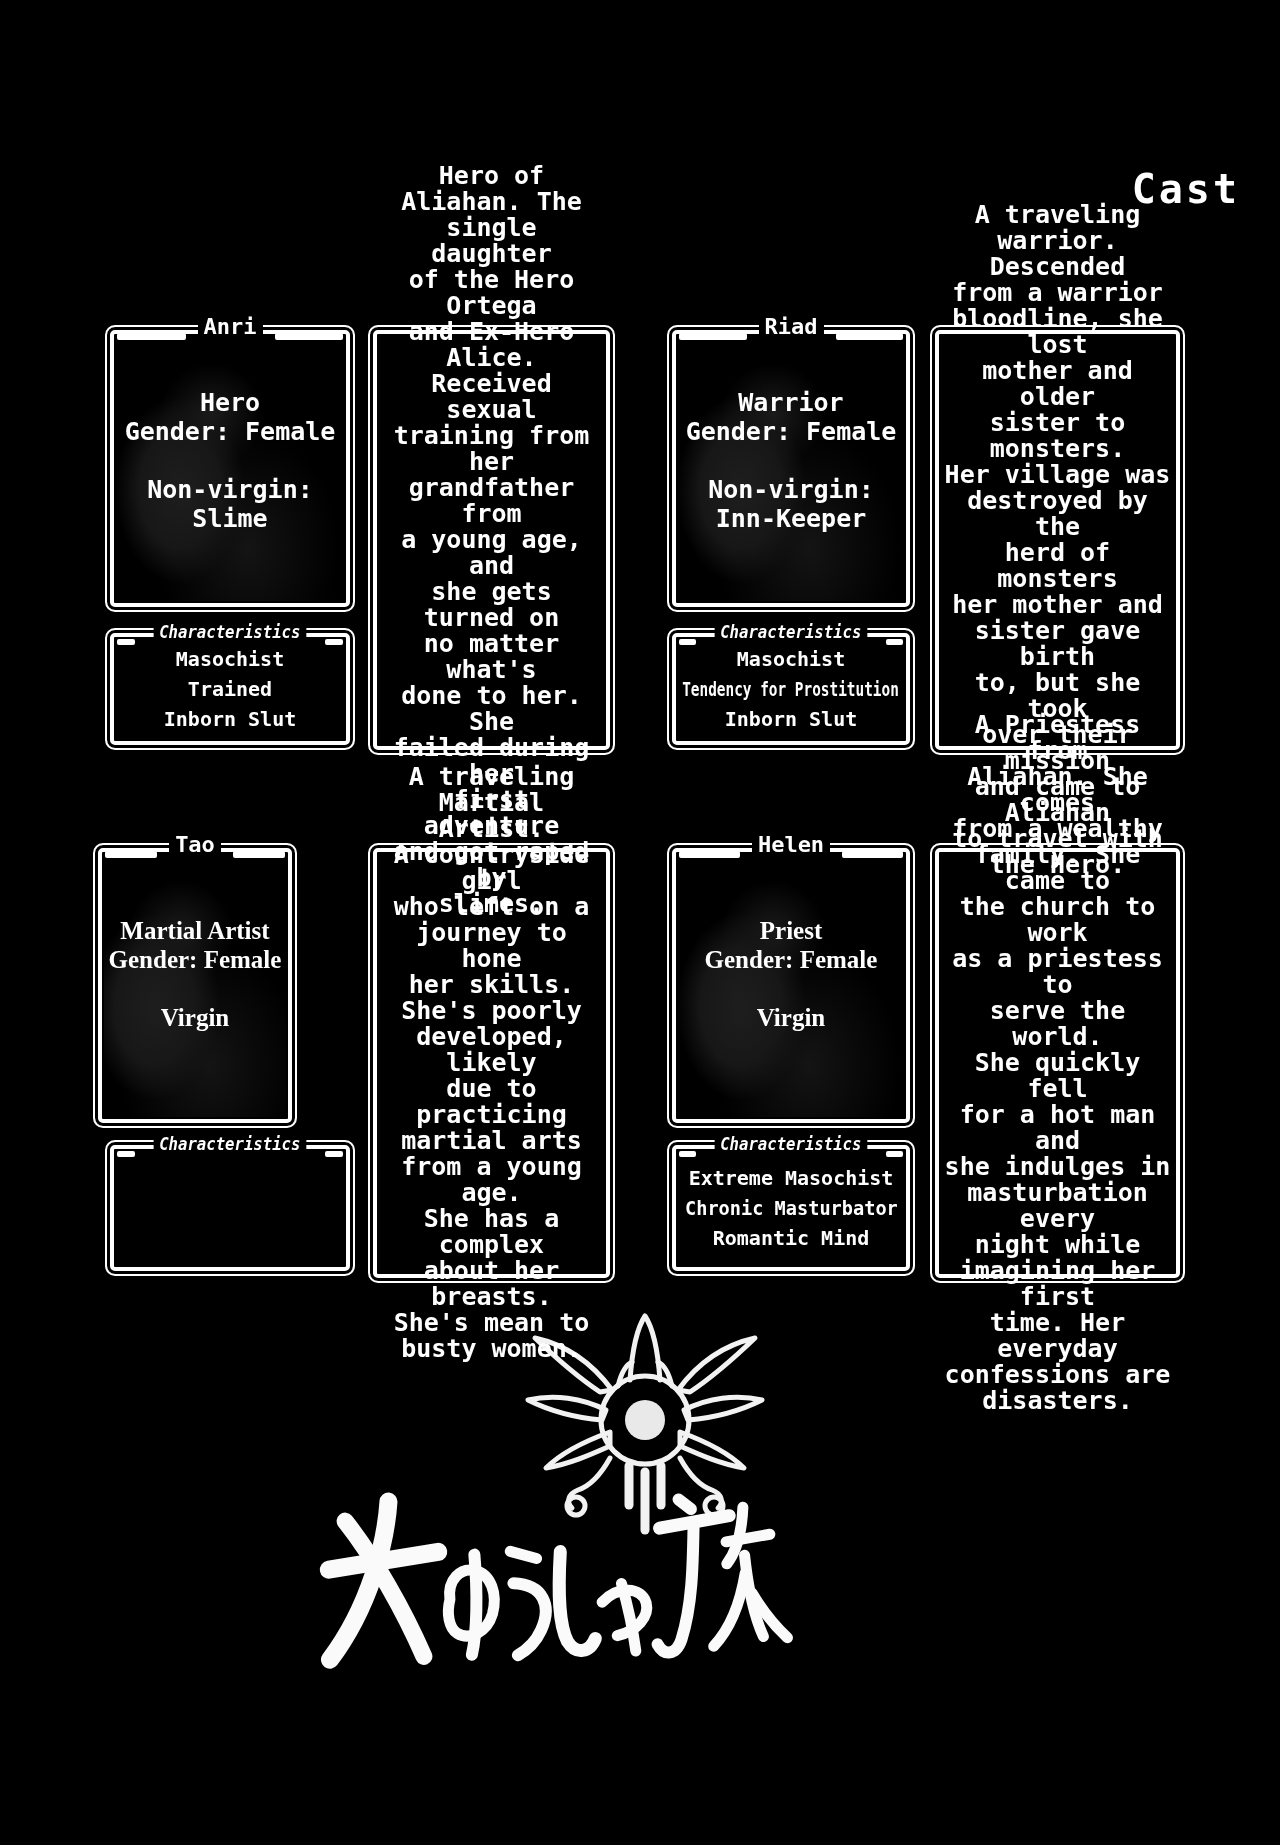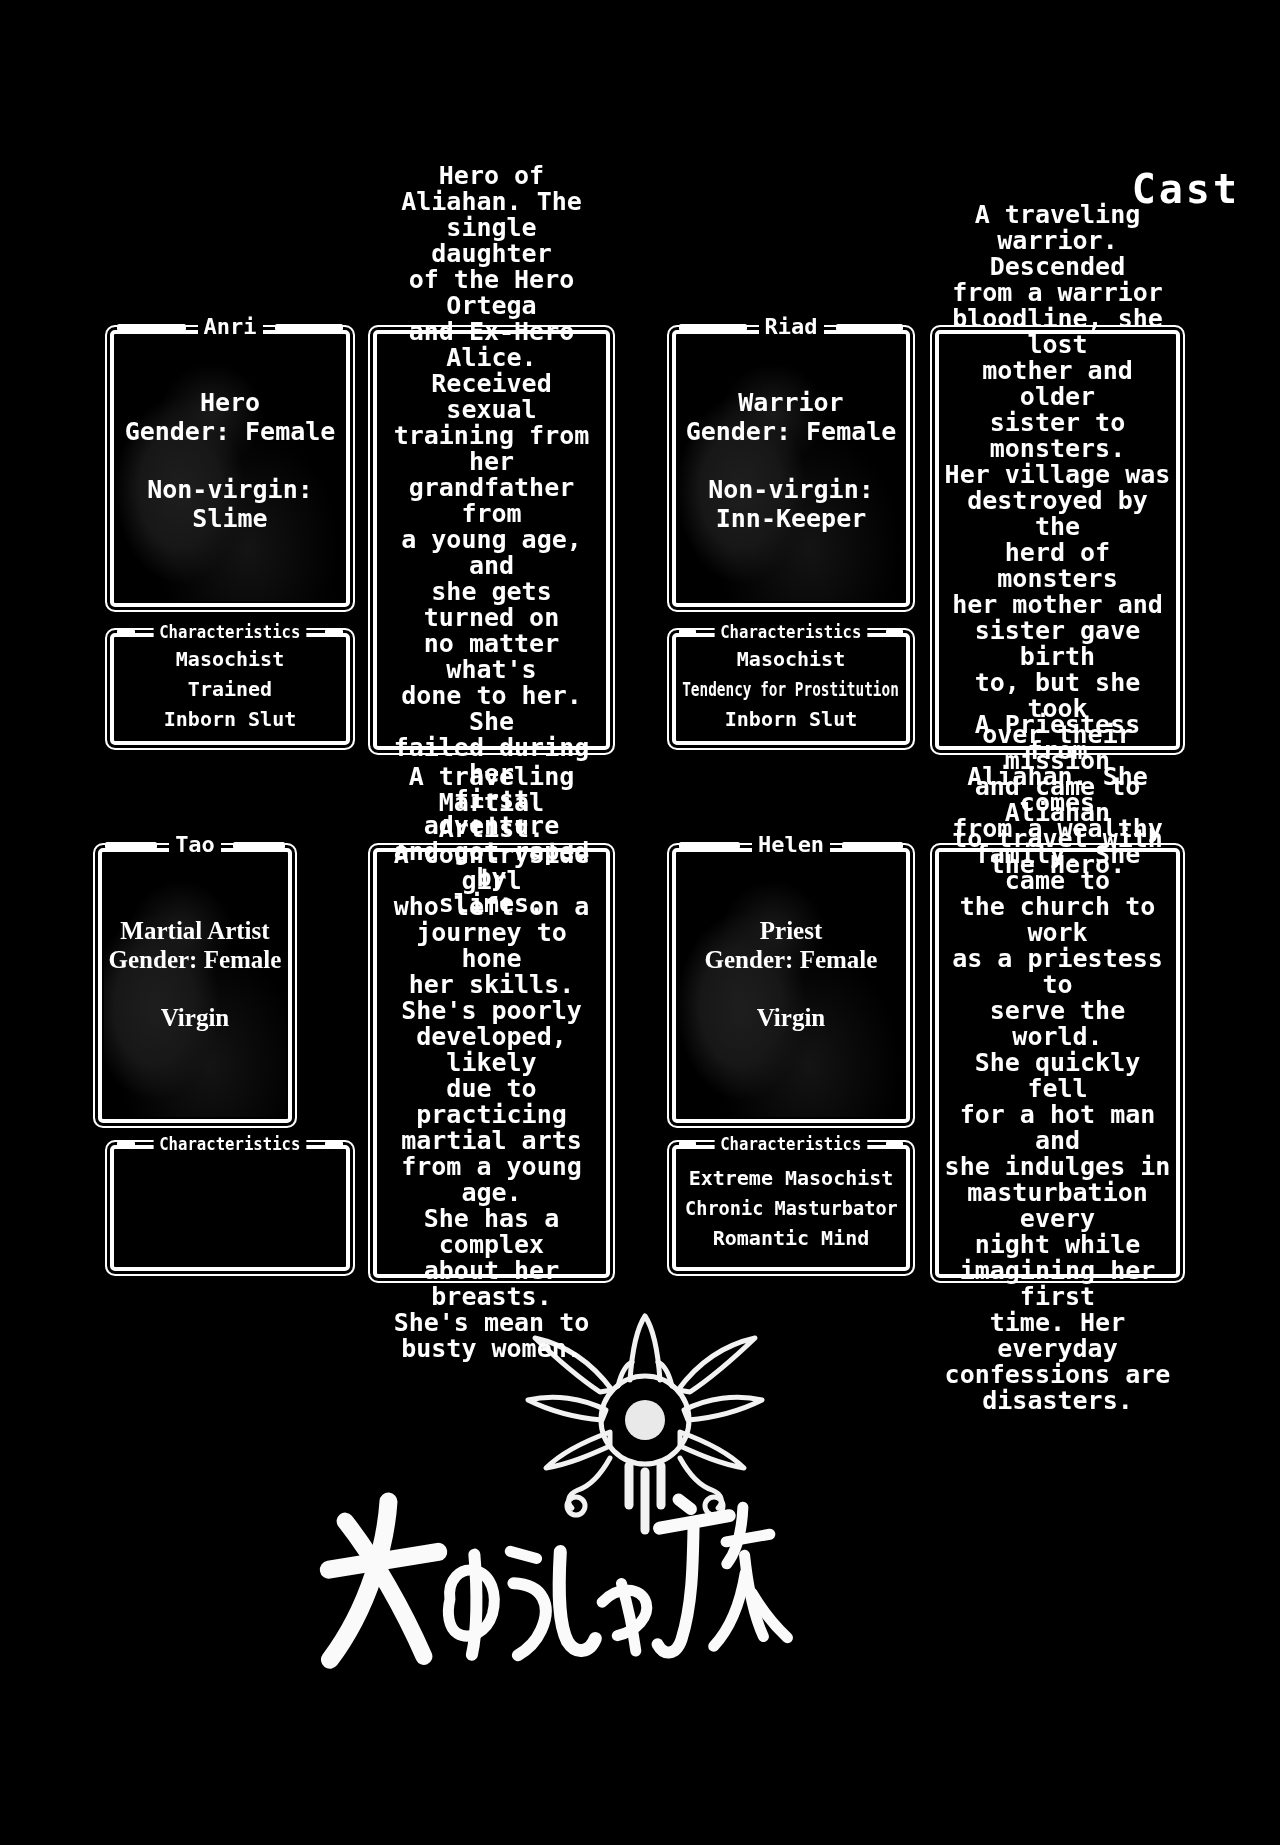--- a/index.html
+++ b/index.html
@@ -10,24 +10,24 @@
   }
   .title{
     position:absolute;top:166px;left:0;width:1240px;text-align:right;
     font-size:40px;letter-spacing:3px;color:#fff;
   }
   .dqbox{
     position:absolute;background:#000;border:2px solid #fff;border-radius:10px;
     box-shadow:inset 0 0 0 3px #000, inset 0 0 0 7px #fff;
     box-sizing:border-box;
   }
-  .tab{position:absolute;left:10px;right:10px;top:-13px;display:flex;align-items:center;gap:12px;z-index:3;}
+  .tab{position:absolute;left:10px;right:10px;top:-13px;display:flex;align-items:flex-end;gap:12px;z-index:3;}
   .tab .bar{flex:1;height:7px;background:#fff;border-radius:2px;}
   .tab .tag{font-size:22px;line-height:26px;padding:0 6px;background:#000;white-space:nowrap;}
-  .tab.small{top:-11px;}
+  .tab.small{top:-11px;font-style:italic;}
   .tab.small .bar{height:6px;}
   .tab.small .tag{font-size:17px;transform:scaleX(.92);transform-origin:center;}
   .art{
     position:absolute;inset:9px;border-radius:5px;z-index:1;
     background:
       radial-gradient(90px 130px at 28% 58%, #1e1e1e 0%, #171717 45%, rgba(0,0,0,0) 72%),
       radial-gradient(130px 170px at 58% 80%, #141414 0%, rgba(0,0,0,0) 70%),
       radial-gradient(70px 70px at 42% 30%, #1b1b1b 0%, rgba(0,0,0,0) 75%);
   }
   .profile{

